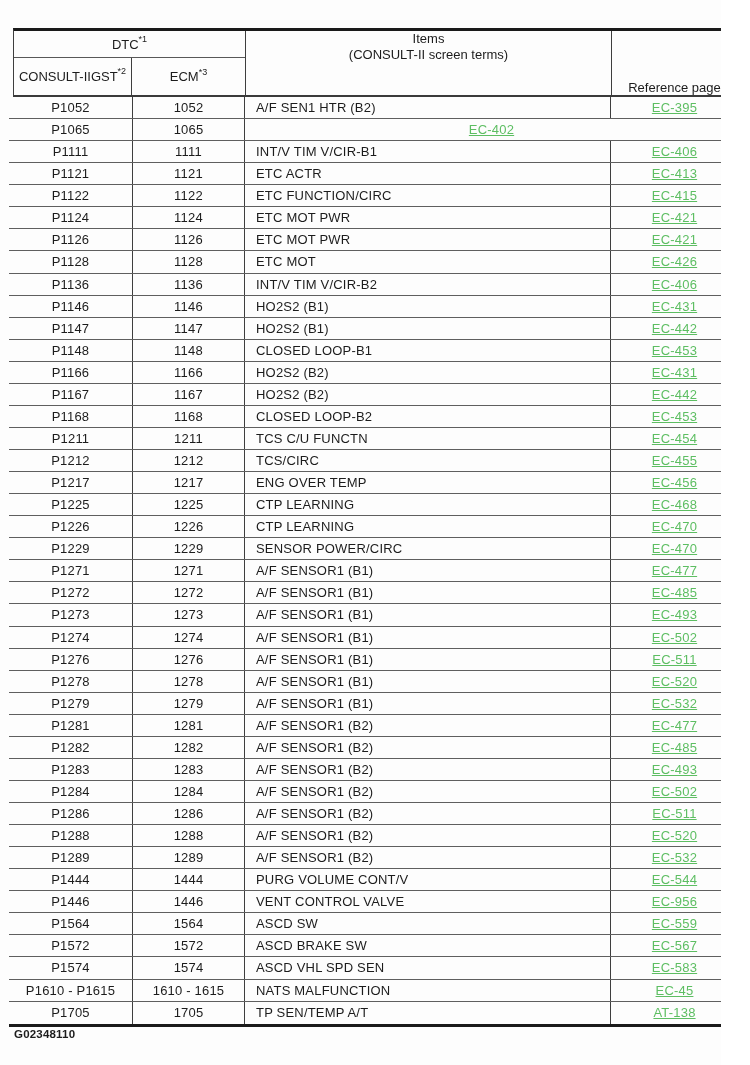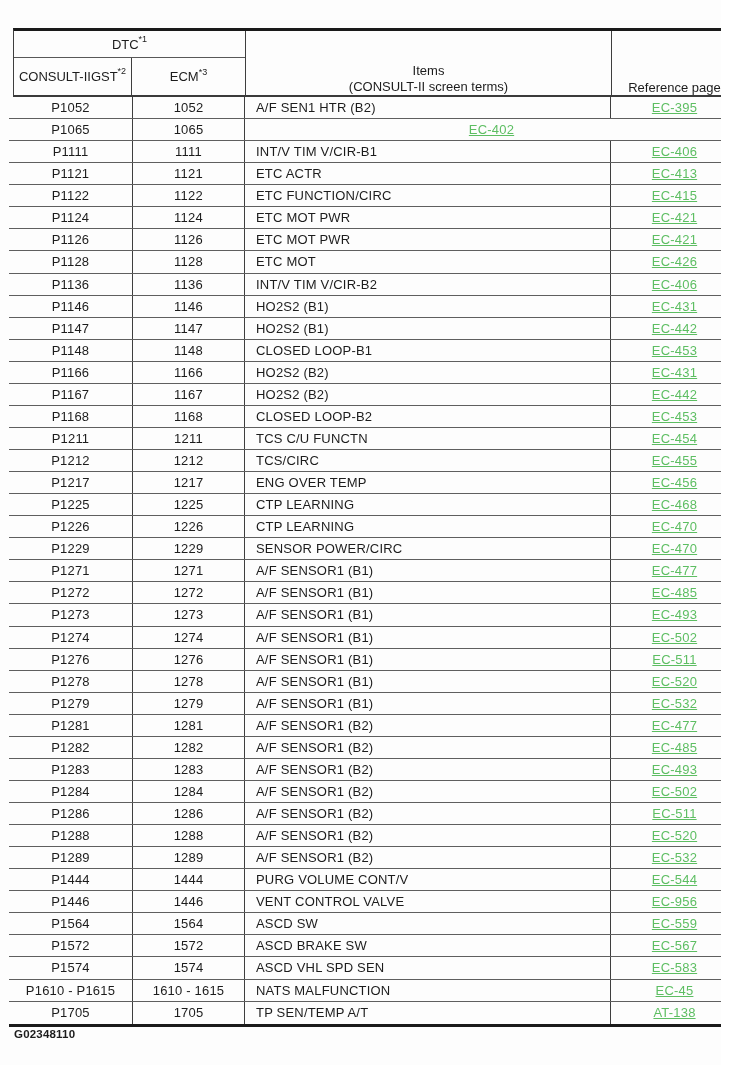--- a/index.html
+++ b/index.html
@@ -67,21 +67,21 @@
     align-items: center;
     justify-content: center;
     font-size: 13px;
   }
   .head-items {
     width: 366px;
     border-right: 1.5px solid #3e3e3e;
     display: flex;
     flex-direction: column;
     align-items: center;
-    justify-content: flex-end;
+    justify-content: flex-start;
     font-size: 13px;
     line-height: 16px;
     box-sizing: border-box;
     text-align: center;
   }
   .head-ref {
     flex: 1;
     display: flex;
     align-items: center;
     justify-content: center;

